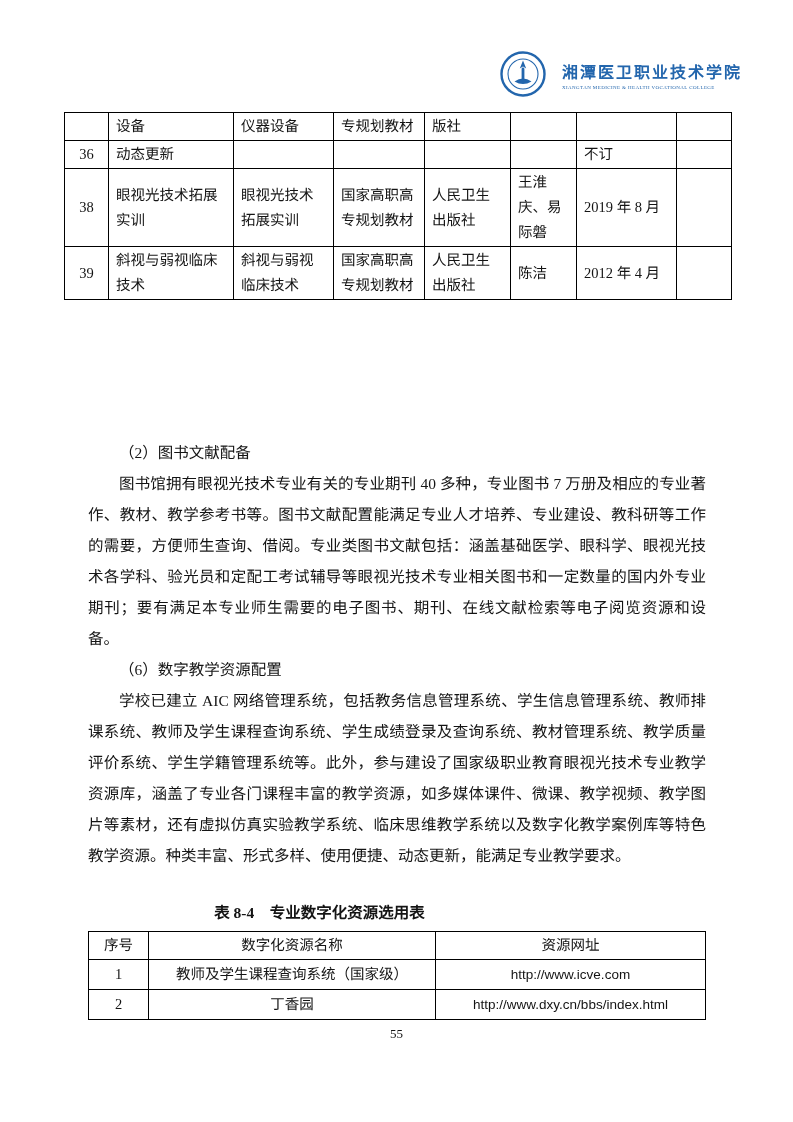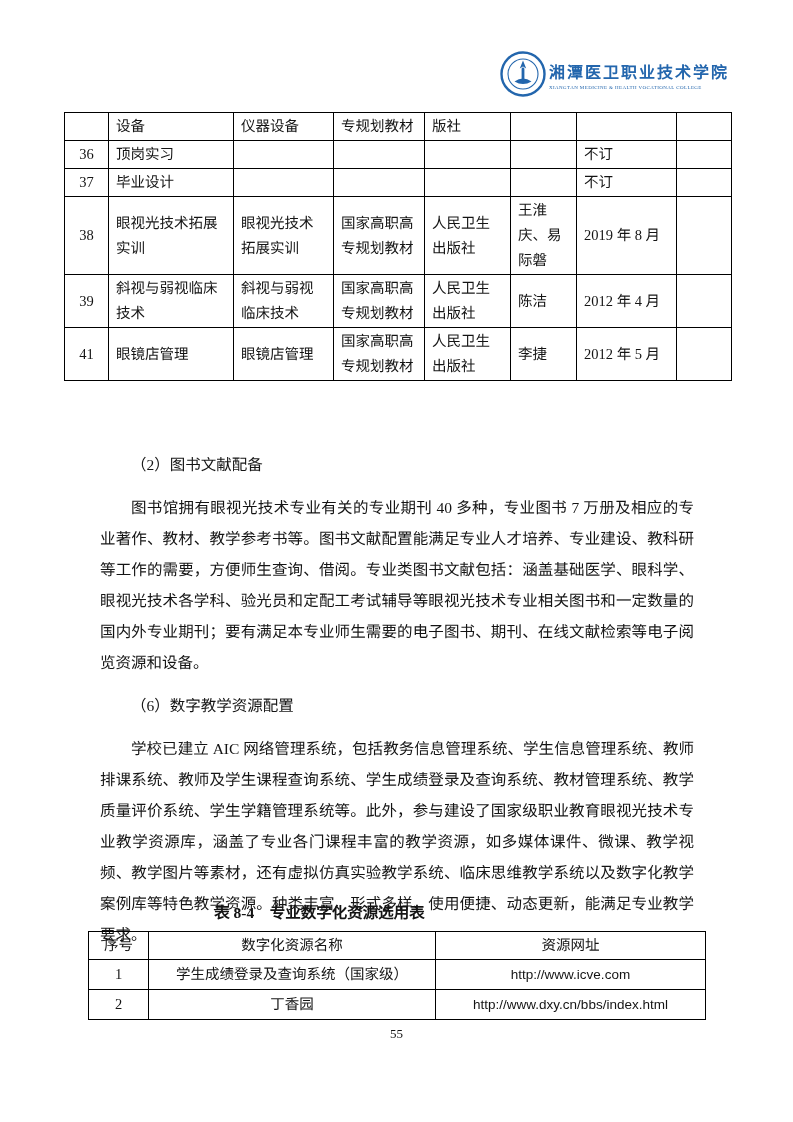--- a/index.html
+++ b/index.html
@@ -1,35 +1,35 @@
 <!DOCTYPE html>
 <html lang="zh-CN"><head>
 <meta charset="utf-8">
 <style>
   html,body{margin:0;padding:0;}
   body{width:793px;height:1122px;background:#ffffff;font-family:"Liberation Serif","DejaVu Serif",serif;color:#141414;}
   .page{position:relative;width:793px;height:1122px;background:#ffffff;overflow:hidden;}
 
   
-  .logo{position:absolute;top:51px;left:500px;display:flex;align-items:center;gap:3px;}
+  .logo{position:absolute;top:51px;left:500px;display:flex;align-items:center;gap:16px;}
   .logo-cn{font-size:16px;font-weight:bold;color:#2366ad;letter-spacing:2px;white-space:nowrap;}
   .logo-en{font-size:5px;color:#2366ad;letter-spacing:0.4px;white-space:nowrap;margin-top:2px;}
 
   
   table{border-collapse:collapse;table-layout:fixed;}
   td{border:1px solid #000;font-size:14.5px;line-height:25px;padding:1px 7px;vertical-align:middle;word-break:break-all;text-align:left;}
   .t1{position:absolute;top:112px;left:64px;width:667px;}
   .t1 .c{text-align:center;padding:1px 1px;margin-left:28px;}
   .rh-head{height:28px;}
   .rh-s{height:25px;}
   .rh-d{height:53px;}
 
   
   .content{position:absolute;top:437px;left:88px;width:618px;font-size:15.5px;line-height:31px;text-align:justify;}
-  .content p{margin:12px;text-indent:2em;}
+  .content p{margin:0;text-indent:2em;}
 
   
   .caption{position:absolute;top:897px;left:0;width:639px;text-align:center;font-size:15.5px;font-weight:bold;line-height:31px;}
   .t2{position:absolute;top:931px;left:88px;width:617px;}
   .t2 td{text-align:center;}
   .t2 .rh-h{height:28px;}
   .t2 .rh-r{height:30px;}
   .mono{font-family:Liberation Sans, sans-serif;font-size:13.5px;letter-spacing:0;}
 
   .pagenum{position:absolute;top:1026px;left:0;width:793px;text-align:center;font-size:13px;}
@@ -70,31 +70,21 @@
         <td>设备</td>
         <td>仪器设备</td>
         <td>专规划教材</td>
         <td>版社</td>
         <td></td>
         <td></td>
         <td></td>
       </tr>
       <tr class="rh-s">
         <td class="c">36</td>
-        <td>顶岗实习</td>
-        <td></td>
-        <td></td>
-        <td></td>
-        <td></td>
-        <td>不订</td>
-        <td></td>
-      </tr>
-      <tr class="rh-s">
-        <td class="c">37</td>
-        <td>毕业设计</td>
+        <td>动态更新</td>
         <td></td>
         <td></td>
         <td></td>
         <td></td>
         <td>不订</td>
         <td></td>
       </tr>
       <tr class="rh-d">
         <td class="c">38</td>
         <td>眼视光技术拓展实训</td>
@@ -106,30 +96,20 @@
         <td></td>
       </tr>
       <tr class="rh-d">
         <td class="c">39</td>
         <td>斜视与弱视临床技术</td>
         <td>斜视与弱视临床技术</td>
         <td>国家高职高专规划教材</td>
         <td>人民卫生出版社</td>
         <td>陈洁</td>
         <td>2012 年 4 月</td>
-        <td></td>
-      </tr>
-      <tr class="rh-d">
-        <td class="c">41</td>
-        <td>眼镜店管理</td>
-        <td>眼镜店管理</td>
-        <td>国家高职高专规划教材</td>
-        <td>人民卫生出版社</td>
-        <td>李捷</td>
-        <td>2012 年 5 月</td>
         <td></td>
       </tr>
     </tbody>
   </table>
 
   <div class="content">
     <p>（2）图书文献配备</p>
     <p>图书馆拥有眼视光技术专业有关的专业期刊 40 多种，专业图书 7 万册及相应的专业著作、教材、教学参考书等。图书文献配置能满足专业人才培养、专业建设、教科研等工作的需要，方便师生查询、借阅。专业类图书文献包括：涵盖基础医学、眼科学、眼视光技术各学科、验光员和定配工考试辅导等眼视光技术专业相关图书和一定数量的国内外专业期刊；要有满足本专业师生需要的电子图书、期刊、在线文献检索等电子阅览资源和设备。</p>
     <p>（6）数字教学资源配置</p>
     <p>学校已建立 AIC 网络管理系统，包括教务信息管理系统、学生信息管理系统、教师排课系统、教师及学生课程查询系统、学生成绩登录及查询系统、教材管理系统、教学质量评价系统、学生学籍管理系统等。此外，参与建设了国家级职业教育眼视光技术专业教学资源库，涵盖了专业各门课程丰富的教学资源，如多媒体课件、微课、教学视频、教学图片等素材，还有虚拟仿真实验教学系统、临床思维教学系统以及数字化教学案例库等特色教学资源。种类丰富、形式多样、使用便捷、动态更新，能满足专业教学要求。</p>
@@ -144,21 +124,21 @@
         <col style="width:270px">
     </colgroup>
     <tbody>
       <tr class="rh-h">
         <td>序号</td>
         <td>数字化资源名称</td>
         <td>资源网址</td>
       </tr>
       <tr class="rh-r">
         <td>1</td>
-        <td>学生成绩登录及查询系统（国家级）</td>
+        <td>教师及学生课程查询系统（国家级）</td>
         <td class="mono">http://www.icve.com</td>
       </tr>
       <tr class="rh-r">
         <td>2</td>
         <td>丁香园</td>
         <td class="mono">http://www.dxy.cn/bbs/index.html</td>
       </tr>
     </tbody>
   </table>
 

